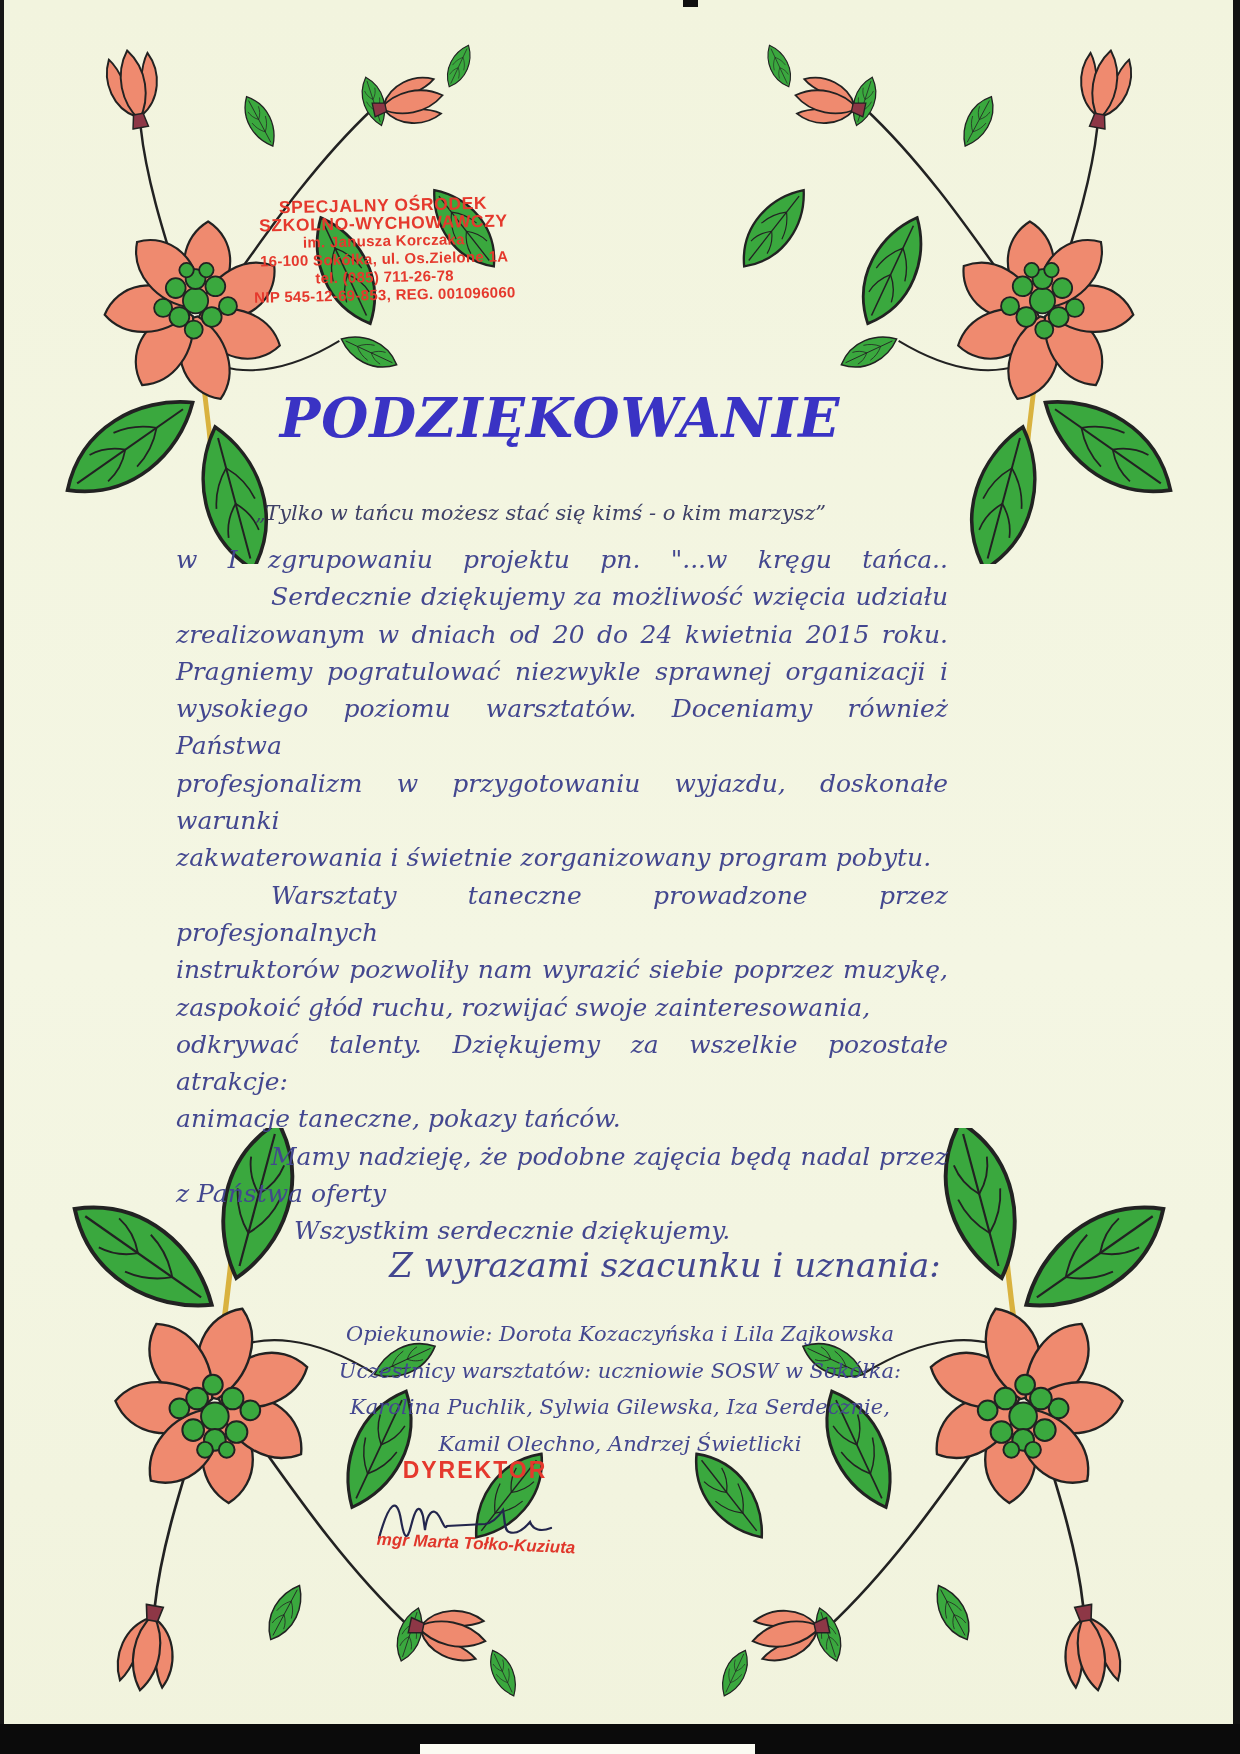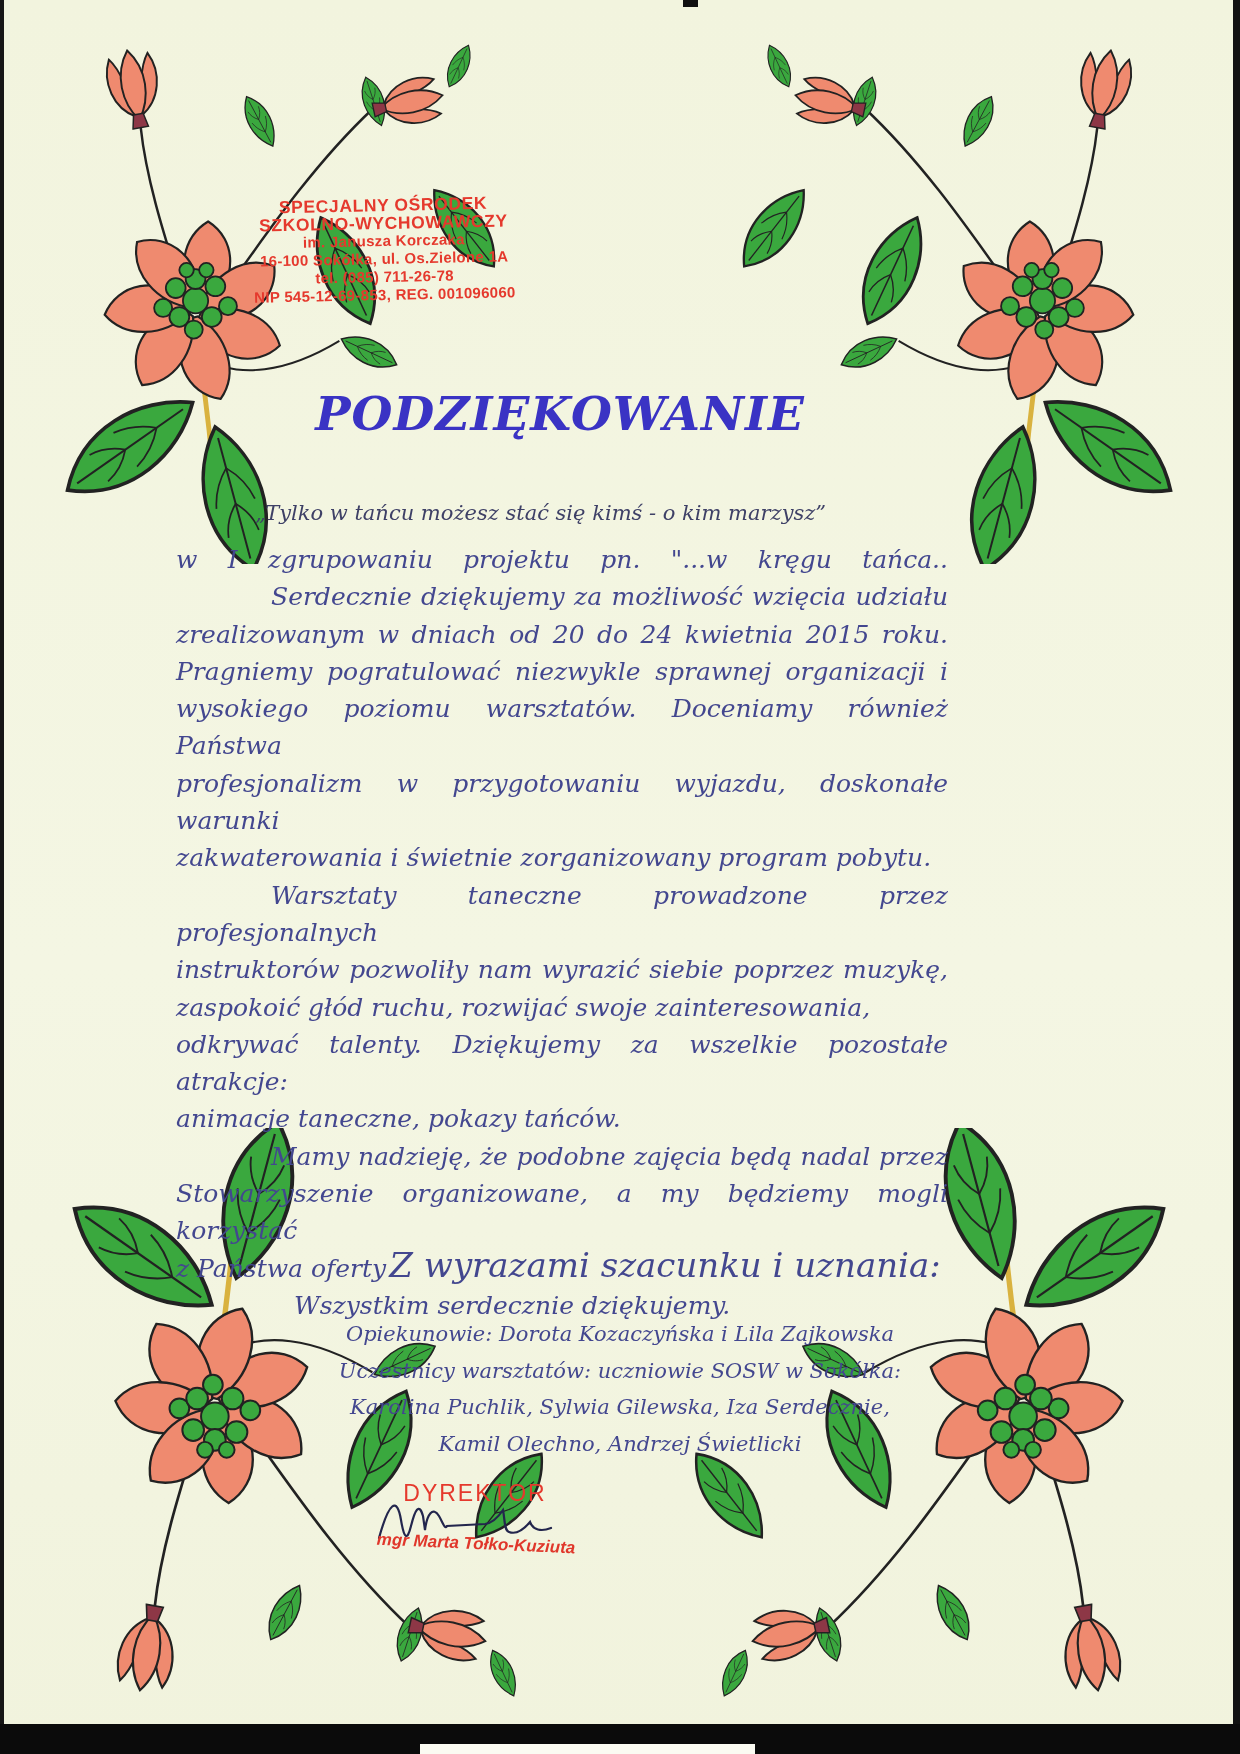--- a/index.html
+++ b/index.html
@@ -25,21 +25,21 @@
   .stamp{
     position:absolute;left:228px;top:196px;width:312px;text-align:center;z-index:2;
     font-family:"Liberation Sans","DejaVu Sans",sans-serif;font-weight:700;
     color:#e5392d;transform:rotate(-1.2deg);
   }
   .stamp-line{font-size:15px;line-height:18px;letter-spacing:.3px;}
   .stamp-line.big{font-size:17.5px;letter-spacing:.6px;}
   
   .title{
     position:absolute;left:170px;top:386px;width:780px;text-align:center;z-index:2;
-    font-size:47px;font-weight:700;font-style:italic;letter-spacing:1px;color:#3a33c4;
+    font-size:54px;font-weight:700;font-style:italic;letter-spacing:1px;color:#3a33c4;
   }
   .quote{
     position:absolute;left:255px;top:501px;width:800px;text-align:left;z-index:2;
     font-size:21px;font-style:italic;color:#3e4066;
   }
   
   .bodytext{
     position:absolute;left:176px;top:541px;width:772px;z-index:2;
     font-size:25px;font-style:italic;color:#43478f;
   }
@@ -53,22 +53,22 @@
     font-size:34px;font-style:italic;color:#43478f;
   }
   .credits{
     position:absolute;left:0;top:1316px;width:1240px;text-align:center;z-index:2;
     font-size:21px;font-style:italic;color:#43478f;
   }
   .credit-line{line-height:36.5px;}
   
   .role{
     position:absolute;left:360px;top:1457px;width:230px;text-align:center;z-index:2;
-    font-family:"Liberation Sans","DejaVu Sans",sans-serif;font-weight:400;
-    font-size:23px;letter-spacing:2px;color:#e5392d;margin-top:23px;
+    font-family:"Liberation Sans","DejaVu Sans",sans-serif;font-weight:700;
+    font-size:23px;letter-spacing:2px;color:#e5392d;
   }
   .sig{position:absolute;left:366px;top:1488px;width:202px;height:58px;z-index:2;}
   .dname{
     position:absolute;left:350px;top:1534px;width:252px;text-align:center;z-index:3;
     font-size:17px;font-weight:700;font-style:italic;color:#e0372b;transform:rotate(2.5deg);
     font-family:"Liberation Sans","DejaVu Sans",sans-serif;
   }
 </style>
 </head>
 <body>
@@ -179,21 +179,20 @@
       <div class="bl j">Pragniemy pogratulować niezwykle sprawnej organizacji i</div>
       <div class="bl j">wysokiego poziomu warsztatów. Doceniamy również Państwa</div>
       <div class="bl j">profesjonalizm w przygotowaniu wyjazdu, doskonałe warunki</div>
       <div class="bl">zakwaterowania i świetnie zorganizowany program pobytu.</div>
       <div class="bl ind j">Warsztaty taneczne prowadzone przez profesjonalnych</div>
       <div class="bl j">instruktorów pozwoliły nam wyrazić siebie poprzez muzykę,</div>
       <div class="bl">zaspokoić głód ruchu, rozwijać swoje zainteresowania,</div>
       <div class="bl j">odkrywać talenty. Dziękujemy za wszelkie pozostałe atrakcje:</div>
       <div class="bl">animacje taneczne,  pokazy tańców.</div>
       <div class="bl ind j">Mamy nadzieję, że podobne zajęcia będą nadal przez</div>
-      <div class="bl j">Stowarzyszenie organizowane, a my będziemy mogli korzystać</div>
       <div class="bl">z Państwa oferty</div>
       <div class="bl ind2">Wszystkim serdecznie dziękujemy.</div>
     </div>
 
   <div class="salutation">Z wyrazami szacunku i uznania:</div>
 
   <div class="credits">
 
   <div class="credit-line">Opiekunowie: Dorota Kozaczyńska i Lila Zajkowska</div>
       <div class="credit-line">Uczestnicy warsztatów: uczniowie SOSW w Sokółka:</div>

